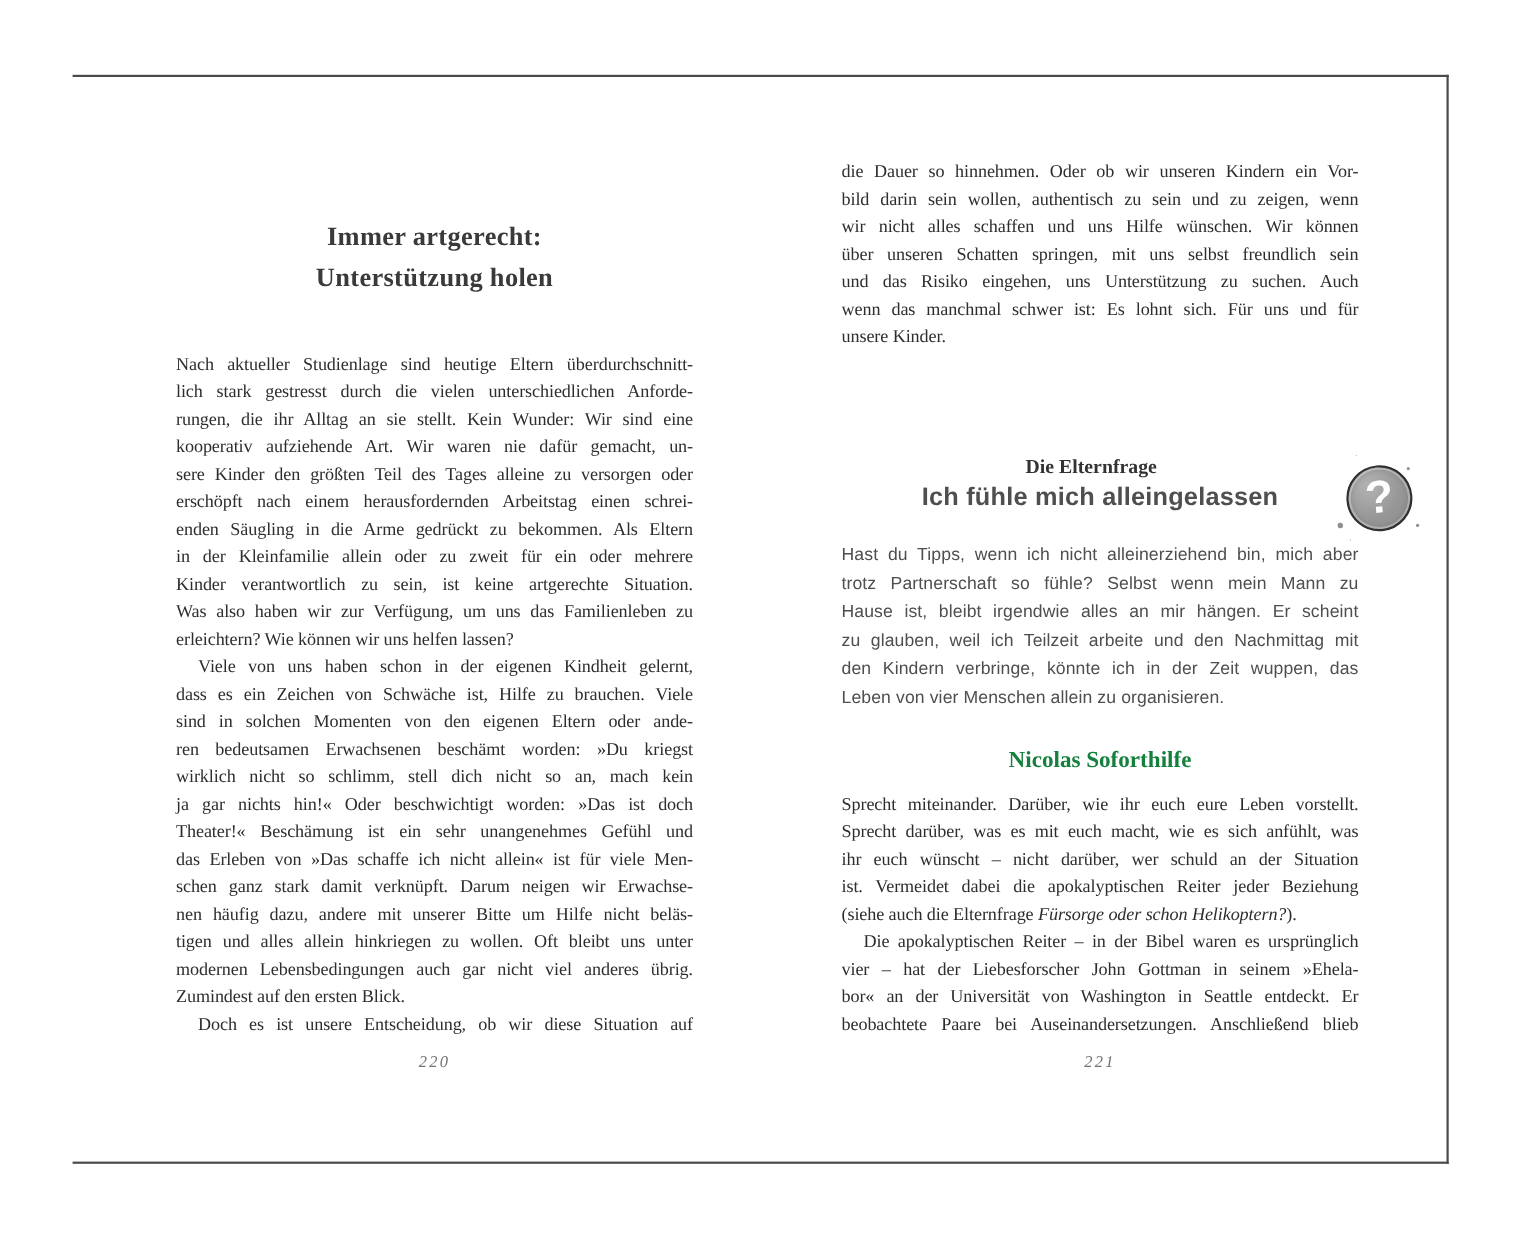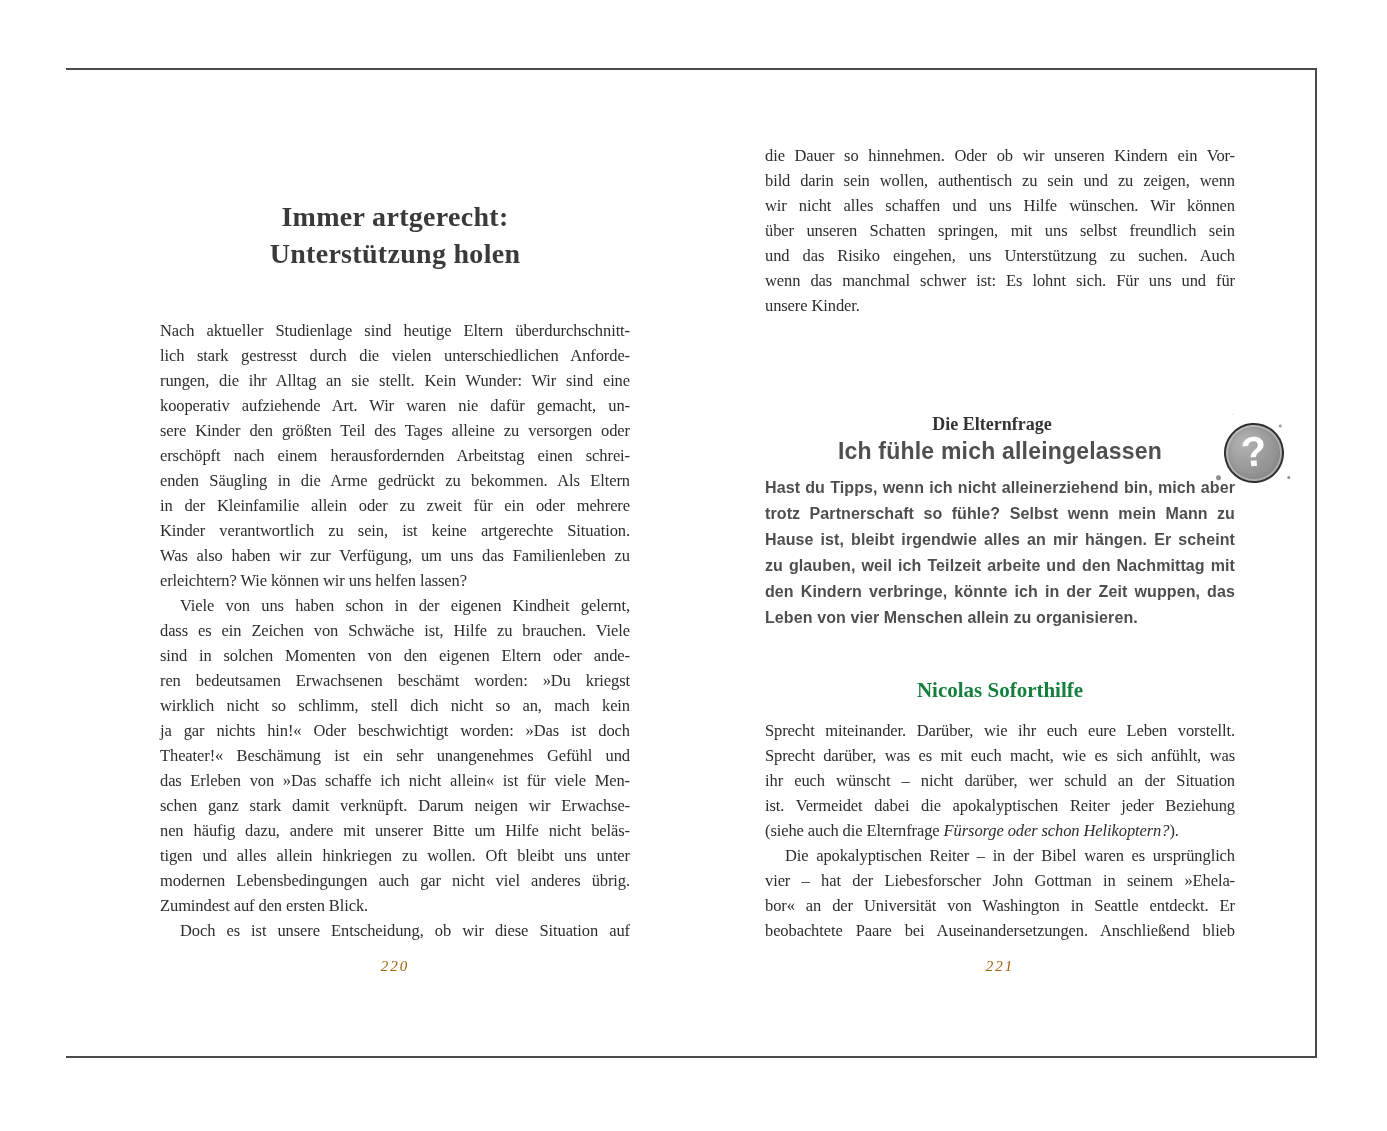--- a/index.html
+++ b/index.html
@@ -18,21 +18,21 @@
   .col{position:absolute;width:470px;}
   
   .serif-body{font-size:16.5px;line-height:25px;letter-spacing:-0.1px;text-align:justify;color:#2d2d2d;}
   .serif-body .line{text-align:justify;text-align-last:justify;}
   .serif-body .line.end{text-align:right;text-align-last:left;}
   .line.indent{text-indent:20px;}
   .it{font-style:italic;}
   
   .chapter-heading{
     position:absolute;left:160px;top:198px;width:470px;text-align:center;
-    font-weight:bold;font-size:28px;line-height:37px;color:#3a3a3a;letter-spacing:0.3px;
+    font-weight:bold;font-size:24px;line-height:37px;color:#3a3a3a;letter-spacing:0.3px;
   }
   
   .kicker{
     position:absolute;left:757px;top:413px;width:470px;text-align:center;
     font-weight:bold;font-size:18px;line-height:22px;color:#333;
   }
   .q-title{
     position:absolute;left:765px;top:435px;width:470px;text-align:center;
     font-family:"Liberation Sans","DejaVu Sans",sans-serif;
     font-weight:600;font-size:23px;line-height:32px;color:#4f4f4f;letter-spacing:0.2px;
@@ -42,21 +42,21 @@
     font-size:16px;line-height:26px;color:#4e4e4e;letter-spacing:0.1px;
   }
   .sans-body .line{text-align:justify;text-align-last:justify;}
   .sans-body .line.end{text-align:left;text-align-last:left;}
   .mid-heading{
     position:absolute;left:765px;top:677px;width:470px;text-align:center;
     font-weight:bold;font-size:21px;line-height:26px;color:#15803d;
   }
   .page-num{
     position:absolute;width:470px;top:958px;text-align:center;
-    font-size:15px;letter-spacing:2px;color:#a16207;font-style:italic;
+    font-size:15px;letter-spacing:2px;color:#737373;font-style:italic;
   }
   
   .q-icon{
     position:absolute;left:1224px;top:423px;width:56px;height:56px;border-radius:50%;
     background:radial-gradient(circle at 35% 30%, #b3b3b3, #969696 55%, #8a8a8a 100%);
     border:2px solid #2f2f2f;
     box-shadow:inset 0 0 0 2px rgba(255,255,255,.35), inset 0 0 6px rgba(0,0,0,.25);
     display:flex;align-items:center;justify-content:center;
     transform:rotate(-5deg);
   }
@@ -121,21 +121,21 @@
     <div class="line end">unsere Kinder.</div>
   </div>
 
 <div class="kicker">Die Elternfrage</div>
 <div class="q-title">Ich fühle mich alleingelassen</div>
 
 <div class="q-icon">
   <span class="glyph">?</span>
 </div>
 
-<div class="col sans-body" style="left:765px;top:475px;font-weight:bold;">
+<div class="col sans-body" style="left:765px;top:492px;">
     <div class="line">Hast du Tipps, wenn ich nicht alleinerziehend bin, mich aber</div>
     <div class="line">trotz Partnerschaft so fühle? Selbst wenn mein Mann zu</div>
     <div class="line">Hause ist, bleibt irgendwie alles an mir hängen. Er scheint</div>
     <div class="line">zu glauben, weil ich Teilzeit arbeite und den Nachmittag mit</div>
     <div class="line">den Kindern verbringe, könnte ich in der Zeit wuppen, das</div>
     <div class="line end">Leben von vier Menschen allein zu organisieren.</div>
   </div>
 
 <div class="mid-heading">Nicolas Soforthilfe</div>
 

